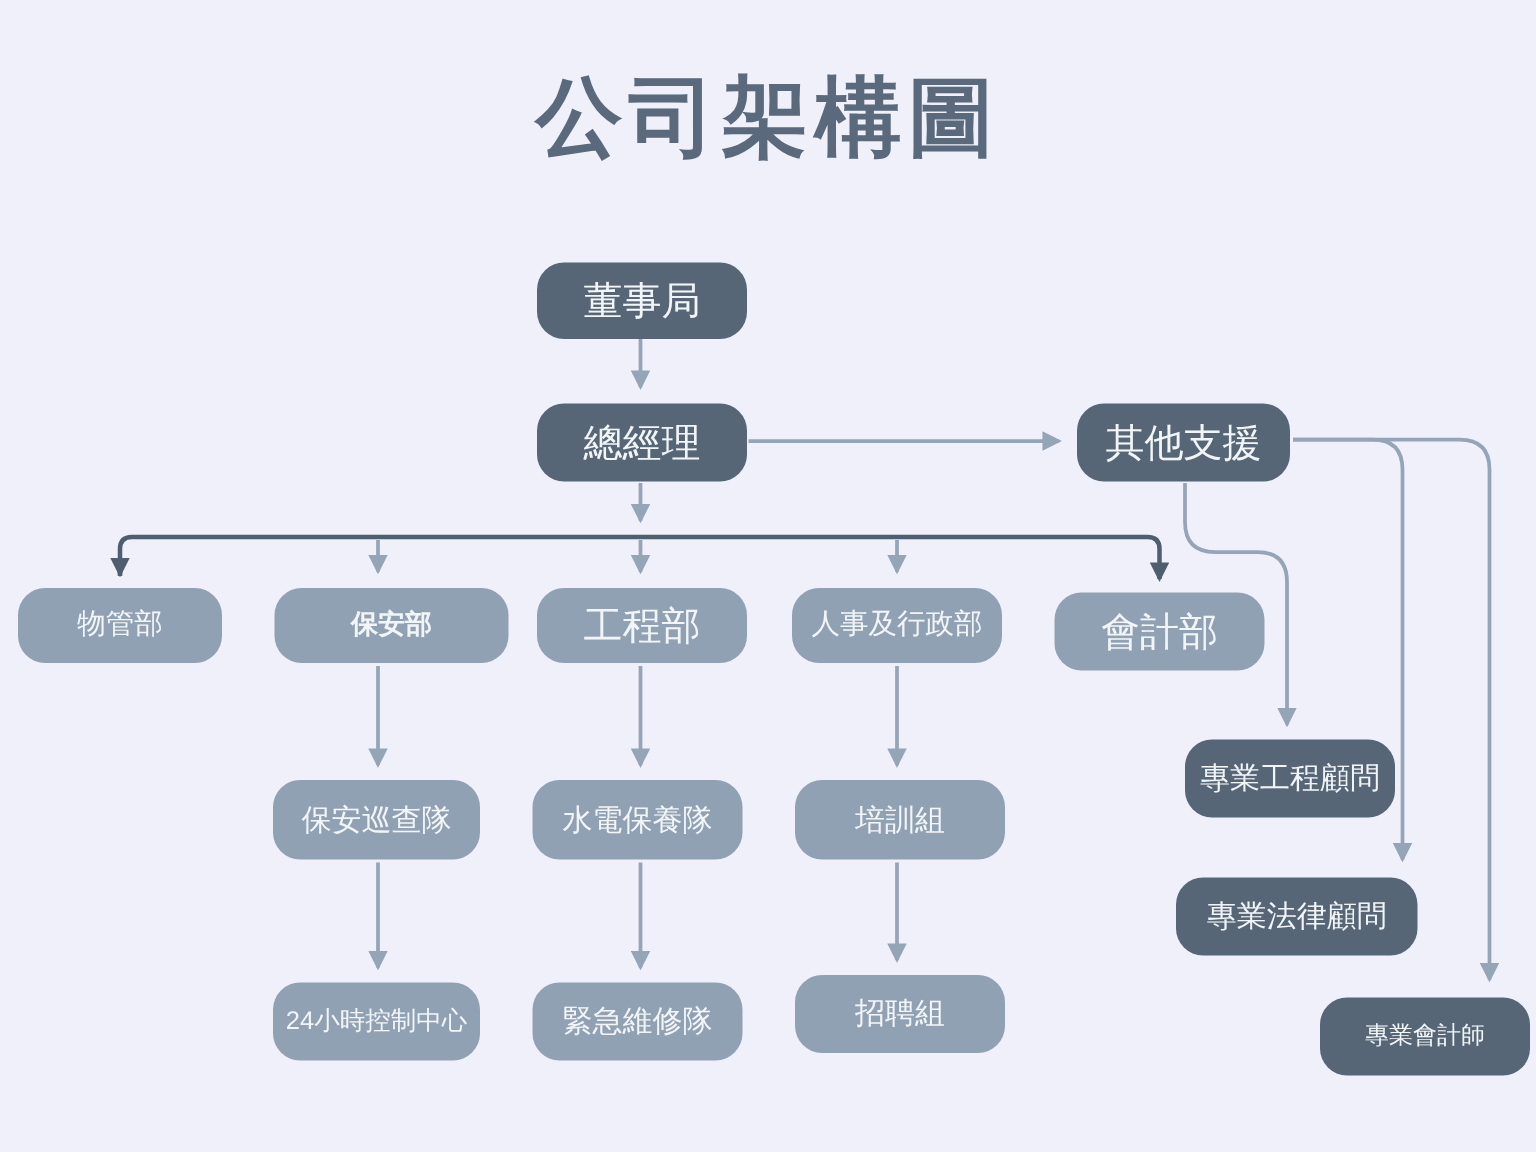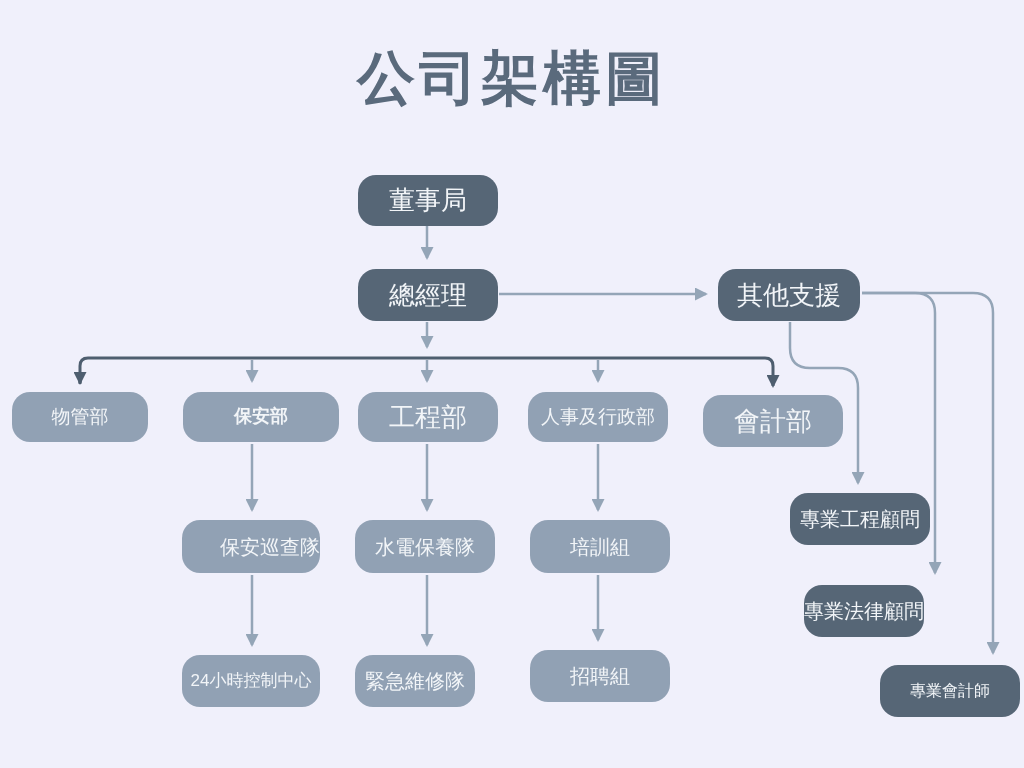--- a/index.html
+++ b/index.html
@@ -98,43 +98,43 @@
   <div class="node light" style="left:358px;top:392px;width:140px;height:50px;font-size:26px;">
     <span>工程部</span>
   </div>
   <div class="node light" style="left:528px;top:392px;width:140px;height:50px;font-size:19px;">
     <span>人事及行政部</span>
   </div>
   <div class="node light" style="left:703px;top:395px;width:140px;height:52px;font-size:26px;">
     <span>會計部</span>
   </div>
 
-  <div class="node light" style="left:182px;top:520px;width:138px;height:53px;font-size:20px;justify-content:flex-end;">
+  <div class="node light" style="left:182px;top:520px;width:138px;height:53px;font-size:20px;">
     <span>保安巡查隊</span>
   </div>
   <div class="node light" style="left:530px;top:520px;width:140px;height:53px;font-size:20px;">
     <span>培訓組</span>
   </div>
   <div class="node light" style="left:355px;top:520px;width:140px;height:53px;font-size:20px;">
     <span>水電保養隊</span>
   </div>
 
   <div class="node light" style="left:182px;top:655px;width:138px;height:52px;font-size:17px;">
     <span>24小時控制中心</span>
   </div>
-  <div class="node light" style="left:355px;top:655px;width:120px;height:52px;font-size:20px;">
+  <div class="node light" style="left:355px;top:655px;width:140px;height:52px;font-size:20px;">
     <span>緊急維修隊</span>
   </div>
   <div class="node light" style="left:530px;top:650px;width:140px;height:52px;font-size:20px;">
     <span>招聘組</span>
   </div>
 
   <div class="node dark" style="left:790px;top:493px;width:140px;height:52px;font-size:20px;">
     <span>專業工程顧問</span>
   </div>
-  <div class="node dark" style="left:804px;top:585px;width:120px;height:52px;font-size:20px;">
+  <div class="node dark" style="left:784px;top:585px;width:161px;height:52px;font-size:20px;">
     <span>專業法律顧問</span>
   </div>
   <div class="node dark" style="left:880px;top:665px;width:140px;height:52px;font-size:16px;">
     <span>專業會計師</span>
   </div>
 
 </div>
 
 </body></html>

